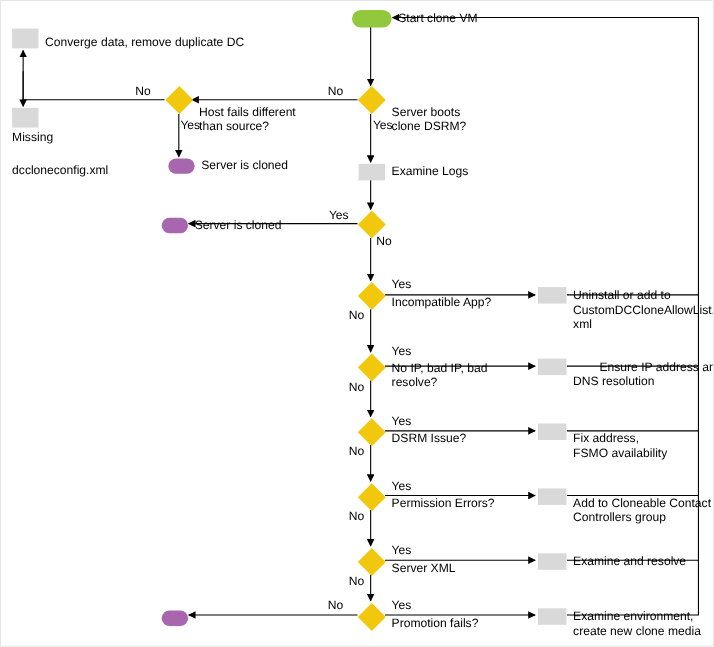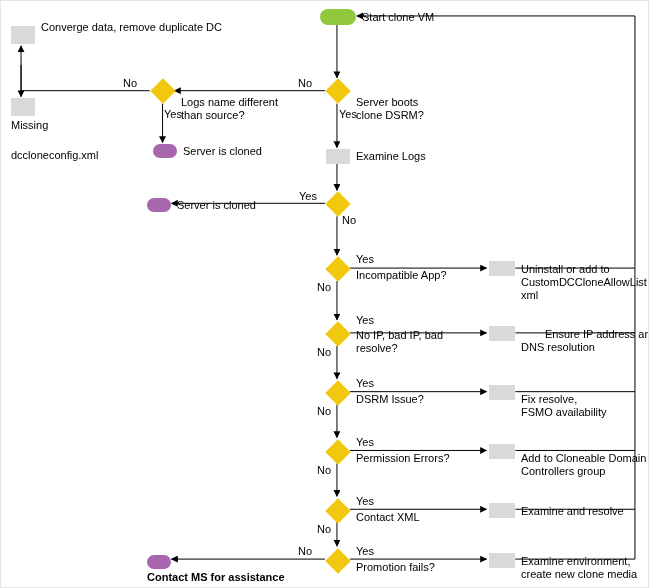--- a/index.html
+++ b/index.html
@@ -73,28 +73,28 @@
     <polyline points="516,560 636,560 636,268"></polyline>
 
     <line x1="325" y1="560" x2="171" y2="560" marker-end="url(#ah)"></line>
   </g>
 </svg>
 
 <div class="node start" style="left:319px;top:8px;width:36px;height:16px"></div>
 <div class="label" style="left:361px;top:10px">Start clone VM</div>
 
 <div class="node gray-box" style="left:10px;top:25px;width:24px;height:18px"></div>
-<div class="label" style="left:40px;top:20px">Converge data, remove duplicate DC</div>
+<div class="label" style="left:40px;top:32px">Converge data, remove duplicate DC</div>
 
 <div class="node gray-box" style="left:10px;top:97px;width:24px;height:18px"></div>
 <div class="label" style="left:10px;top:118px">Missing</div>
 <div class="label" style="left:10px;top:148px">dccloneconfig.xml</div>
 
 <div class="node diamond" style="left:153px;top:81px;width:18px;height:18px"></div>
-<div class="label" style="left:180px;top:95px">Logs name different</div>
+<div class="label" style="left:180px;top:95px">Host fails different</div>
 <div class="label" style="left:180px;top:108px">than source?</div>
 <div class="label" style="left:122px;top:76px">No</div>
 <div class="label" style="left:163px;top:107px">Yes</div>
 
 <div class="node diamond" style="left:328px;top:81px;width:18px;height:18px"></div>
 <div class="label" style="left:355px;top:95px">Server boots</div>
 <div class="label" style="left:355px;top:108px">clone DSRM?</div>
 <div class="label" style="left:297px;top:76px">No</div>
 <div class="label" style="left:338px;top:107px">Yes</div>
 
@@ -127,42 +127,41 @@
 <div class="label" style="left:316px;top:345px">No</div>
 <div class="node gray-box" style="left:488px;top:325px;width:26px;height:15px"></div>
 <div class="label" style="left:544px;top:327px">Ensure IP address and</div>
 <div class="label" style="left:520px;top:340px">DNS resolution</div>
 
 <div class="node diamond" style="left:328px;top:383px;width:18px;height:18px"></div>
 <div class="label" style="left:355px;top:392px">DSRM Issue?</div>
 <div class="label" style="left:355px;top:376px">Yes</div>
 <div class="label" style="left:316px;top:404px">No</div>
 <div class="node gray-box" style="left:488px;top:384px;width:26px;height:15px"></div>
-<div class="label" style="left:520px;top:392px">Fix resolve,</div>
+<div class="label" style="left:520px;top:392px">Fix address,</div>
 <div class="label" style="left:520px;top:405px">FSMO availability</div>
 
 <div class="node diamond" style="left:328px;top:442px;width:18px;height:18px"></div>
 <div class="label" style="left:355px;top:451px">Permission Errors?</div>
 <div class="label" style="left:355px;top:435px">Yes</div>
 <div class="label" style="left:316px;top:463px">No</div>
 <div class="node gray-box" style="left:488px;top:443px;width:26px;height:15px"></div>
-<div class="label" style="left:520px;top:451px">Add to Cloneable Domain</div>
+<div class="label" style="left:520px;top:451px">Add to Cloneable Contact</div>
 <div class="label" style="left:520px;top:464px">Controllers group</div>
 
 <div class="node diamond" style="left:328px;top:501px;width:18px;height:18px"></div>
-<div class="label" style="left:355px;top:510px">Contact XML</div>
+<div class="label" style="left:355px;top:510px">Server XML</div>
 <div class="label" style="left:355px;top:494px">Yes</div>
 <div class="label" style="left:316px;top:522px">No</div>
 <div class="node gray-box" style="left:488px;top:502px;width:26px;height:15px"></div>
 <div class="label" style="left:520px;top:504px">Examine and resolve</div>
 
 <div class="node diamond" style="left:328px;top:551px;width:18px;height:18px"></div>
 <div class="label" style="left:355px;top:560px">Promotion fails?</div>
 <div class="label" style="left:355px;top:544px">Yes</div>
 <div class="label" style="left:297px;top:544px">No</div>
 <div class="node gray-box" style="left:488px;top:552px;width:26px;height:15px"></div>
 <div class="label" style="left:520px;top:554px">Examine environment,</div>
 <div class="label" style="left:520px;top:567px">create new clone media</div>
 
 <div class="node pill" style="left:146px;top:554px;width:24px;height:14px"></div>
-<div class="label bold" style="left:146px;top:570px">Contact MS for assistance</div>
 
 </div>
 
 </body></html>

